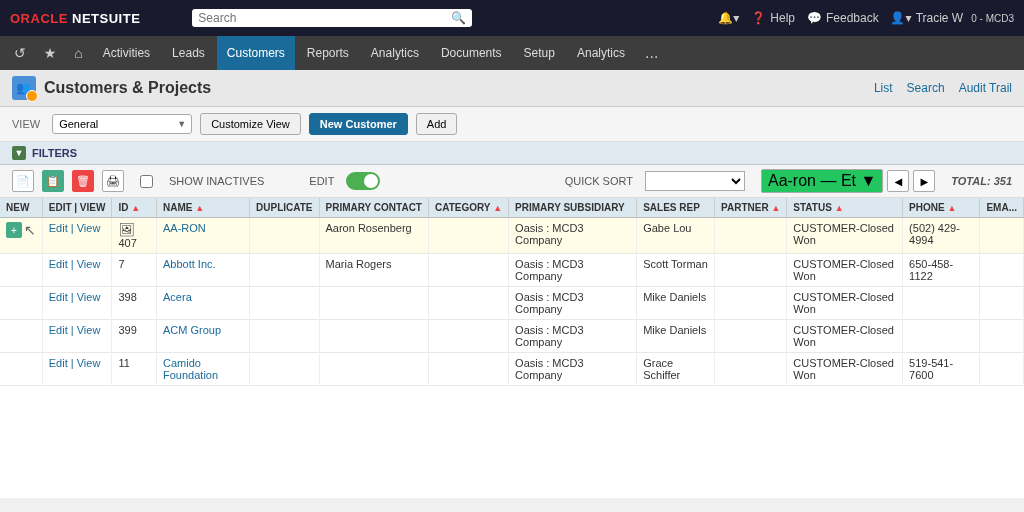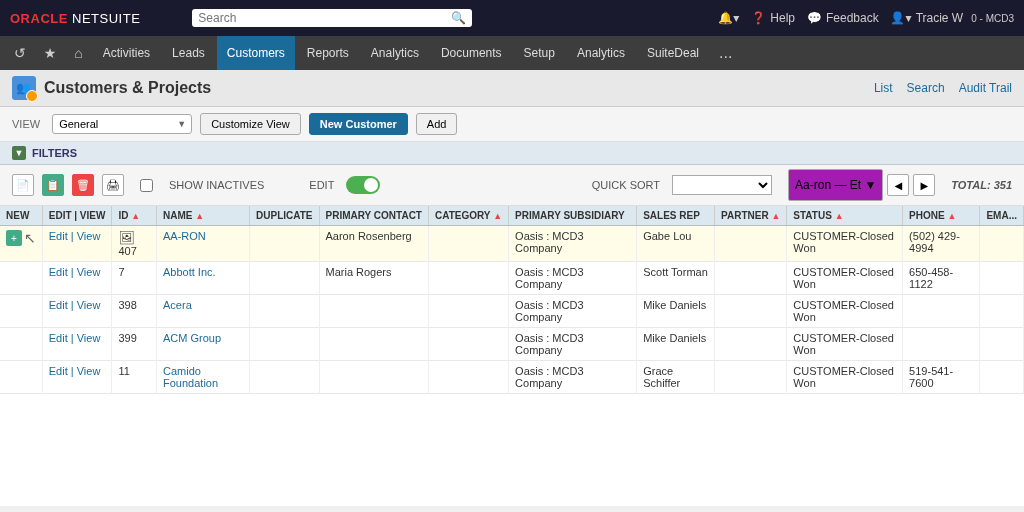--- a/index.html
+++ b/index.html
@@ -51,21 +51,21 @@
     .table-icon-btn.green { background: #4a8; color: white; border-color: #4a8; }
     .table-icon-btn.red { background: #e44; color: white; border-color: #e44; }
     .show-inactives { display: flex; align-items: center; gap: 4px; font-size: 11px; color: #555; margin-left: 8px; }
     .edit-label { font-size: 11px; color: #555; margin-left: 12px; }
     .toggle { width: 34px; height: 18px; background: #4CAF50; border-radius: 9px; position: relative; cursor: pointer; margin-left: 4px; }
     .toggle::after { content: ''; position: absolute; width: 14px; height: 14px; background: white; border-radius: 50%; top: 2px; right: 2px; }
     .quick-sort-label { margin-left: auto; font-size: 11px; color: #555; }
     .quick-sort-select { padding: 2px 6px; border: 1px solid #aaa; background: white; font-size: 11px; min-width: 100px; margin-left: 4px; }
     .pagination { display: flex; align-items: center; gap: 4px; margin-left: 8px; }
     .page-btn { width: 22px; height: 22px; border: 1px solid #aaa; background: white; border-radius: 2px; cursor: pointer; display: flex; align-items: center; justify-content: center; font-size: 10px; }
-    .page-indicator { font-size: 12px; padding: 8px 6px; border: 1px solid #aaa; background: #a21caf; border-radius: 2px; }
+    .page-indicator { font-size: 16px; padding: 2px 6px; border: 1px solid #aaa; background: #22c55e; border-radius: 2px; }
     .total-label { font-size: 11px; color: #555; margin-left: 8px; font-weight: bold; font-style: italic; }
 
     
     .table-wrapper { background: white; overflow: auto; height: calc(512px - 36px - 34px - 38px - 28px - 38px - 38px); }
     table { width: 100%; border-collapse: collapse; font-size: 11px; }
     thead tr { background: #dce8f0; }
     thead th { padding: 4px 6px; text-align: left; border-bottom: 1px solid #bbb; border-right: 1px solid #ccc; font-size: 10px; font-weight: bold; color: #333; white-space: nowrap; cursor: pointer; }
     thead th .sort-indicator { color: #e44; font-size: 9px; }
     tbody tr { border-bottom: 1px solid #e8e8e8; }
     tbody tr:first-child { background: #fffde8; }
@@ -75,21 +75,21 @@
     .new-col { display: flex; align-items: center; gap: 2px; }
     .new-icon { width: 16px; height: 16px; background: #4a8; border-radius: 2px; color: white; font-size: 10px; display: flex; align-items: center; justify-content: center; cursor: pointer; }
     .cursor-icon { color: #666; font-size: 14px; }
   </style>
 </head>
 <body>
 
 <div class="top-bar">
   <div class="logo">
     <span style="color:#e33">ORACLE</span>
-    <span style="color:white;font-weight:normal"> NETSUITE</span>
+    <span style="color:white;font-weight:bold"> NETSUITE</span>
   </div>
   <div class="search-bar">
     <input type="text" placeholder="Search" style="">
     <span class="search-icon">🔍</span>
   </div>
   <div class="top-right">
     <span class="top-right-item">🔔▾</span>
     <span class="top-right-item">❓ <span>Help</span></span>
     <span class="top-right-item">💬 <span>Feedback</span></span>
     <span class="top-right-item">👤▾ <span>Tracie W</span><br><span style="font-size:10px">0 - MCD3</span></span>
@@ -101,21 +101,20 @@
   <span class="nav-icon">★</span>
   <span class="nav-icon">⌂</span>
   <span class="nav-item">Activities</span>
   <span class="nav-item">Leads</span>
   <span class="nav-item active">Customers</span>
   <span class="nav-item">Reports</span>
   <span class="nav-item">Analytics</span>
   <span class="nav-item">Documents</span>
   <span class="nav-item">Setup</span>
   <span class="nav-item">Analytics</span>
-  <span class="nav-item">SuiteDeal</span>
   <span class="nav-more">...</span>
 </div>
 
 <div class="page-header">
   <div class="page-title-area">
     <div class="page-icon">👥</div>
     <span class="page-title">Customers &amp; Projects</span>
   </div>
   <div class="page-header-right">
     <span>List</span>

